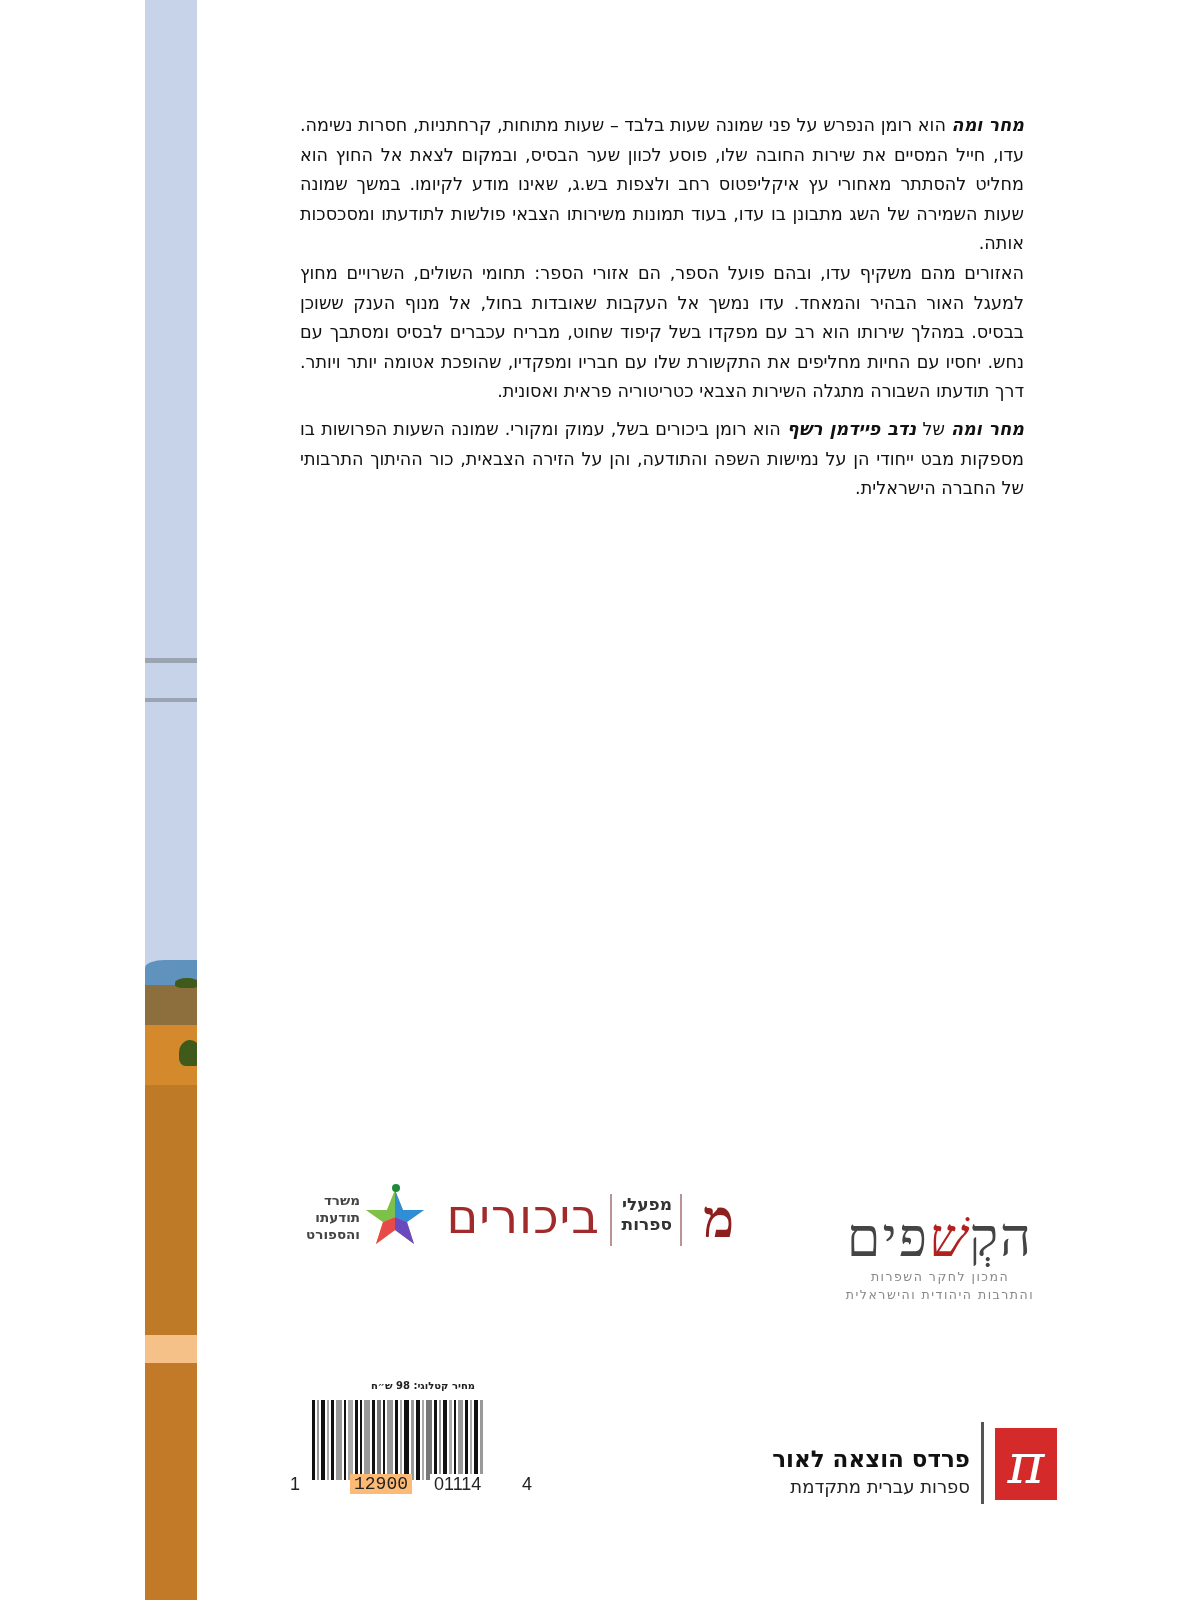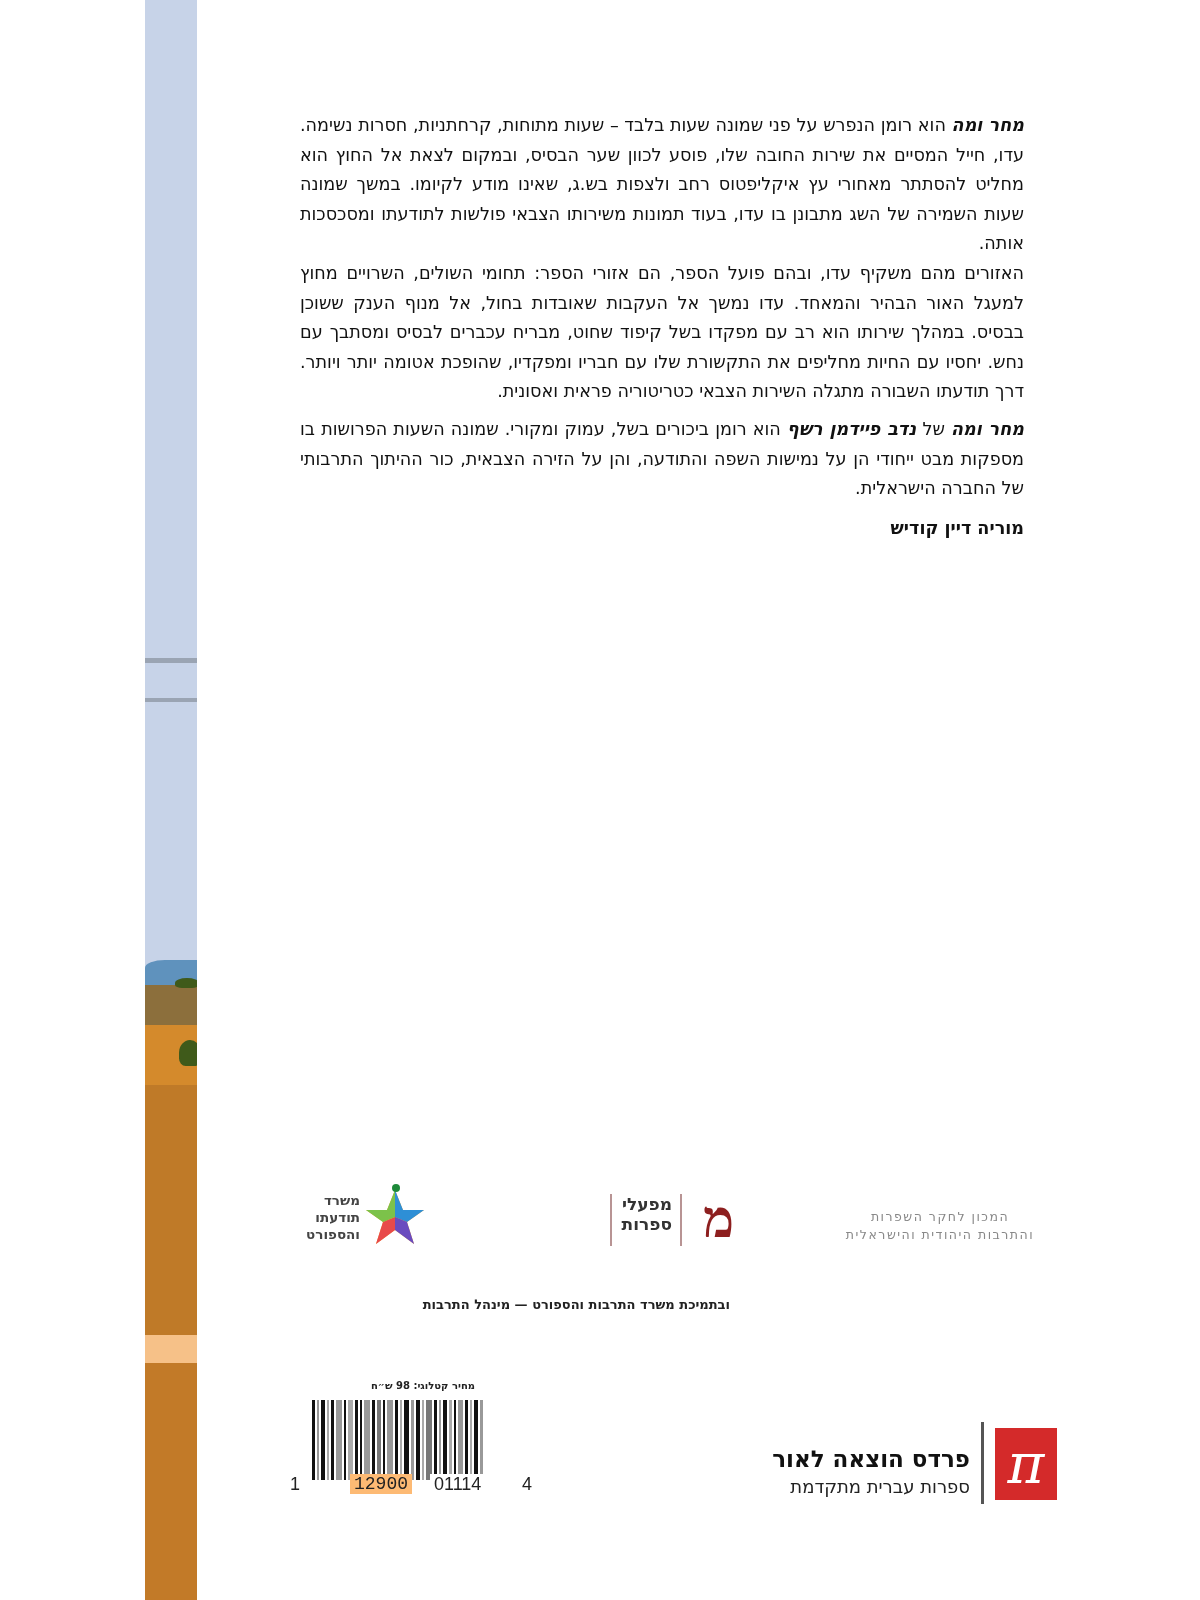--- a/index.html
+++ b/index.html
@@ -67,53 +67,53 @@
   <div class="layer" style="top:1335px; height:28px; background:#f6c188;"></div>
   <div class="layer" style="top:1363px; height:237px; background:#c27a28;"></div>
   <div class="bush" style="left:30px; top:978px; width:24px; height:10px; background:#3f5a1a;"></div>
   <div class="bush" style="left:34px; top:1040px; width:22px; height:26px; background:#3f5a1a;"></div>
 </div>
 
 <div class="copy">
   <p><b>מחר ומה</b><span> הוא רומן הנפרש על פני שמונה שעות בלבד – שעות מתוחות, קרחתניות, חסרות נשימה. עדו, חייל המסיים את שירות החובה שלו, פוסע לכוון שער הבסיס, ובמקום לצאת אל החוץ הוא מחליט להסתתר מאחורי עץ איקליפטוס רחב ולצפות בש.ג, שאינו מודע לקיומו. במשך שמונה שעות השמירה של השג מתבונן בו עדו, בעוד תמונות משירותו הצבאי פולשות לתודעתו ומסכסכות אותה.</span></p>
   <p class="para2">האזורים מהם משקיף עדו, ובהם פועל הספר, הם אזורי הספר: תחומי השולים, השרויים מחוץ למעגל האור הבהיר והמאחד. עדו נמשך אל העקבות שאובדות בחול, אל מנוף הענק ששוכן בבסיס. במהלך שירותו הוא רב עם מפקדו בשל קיפוד שחוט, מבריח עכברים לבסיס ומסתבך עם נחש. יחסיו עם החיות מחליפים את התקשורת שלו עם חבריו ומפקדיו, שהופכת אטומה יותר ויותר. דרך תודעתו השבורה מתגלה השירות הצבאי כטריטוריה פראית ואסונית.</p>
   <p class="para3"><b>מחר ומה</b><span> של </span><b>נדב פיידמן רשף</b><span> הוא רומן ביכורים בשל, עמוק ומקורי. שמונה השעות הפרושות בו מספקות מבט ייחודי הן על נמישות השפה והתודעה, והן על הזירה הצבאית, כור ההיתוך התרבותי של החברה הישראלית.</span></p>
-  <p class="sig">מוריה דיין קודיש</p>
 </div>
 
 <div class="hakshafim">
+  <div class="mark"><span>הקְ</span><span class="red">שׁ</span><span>פים</span></div>
   <div class="sub1">המכון לחקר השפרות</div>
   <div class="sub2">והתרבות היהודית והישראלית</div>
 </div>
 
 <div class="maf">
   <div class="mem">מ</div>
   <div class="vsep1"></div>
   <div class="maf-name">
     <div>מפעלי</div>
     <div>ספרות</div>
   </div>
   <div class="vsep2"></div>
+  <div class="bikurim">ביכורים</div>
   <svg class="star" viewBox="0 0 70 70">
     <polygon points="35,8 43,28 64,28 47,40 54,62 35,48 16,62 23,40 6,28 27,28" fill="#f4a83a"></polygon>
     <polygon points="35,8 43,28 64,28 47,40 35,35" fill="#2e8fd6"></polygon>
     <polygon points="47,40 54,62 35,48 35,35" fill="#6a4bbf"></polygon>
     <polygon points="35,48 16,62 23,40 35,35" fill="#e84a4a"></polygon>
     <polygon points="6,28 27,28 35,8 35,35 23,40" fill="#7cc24a"></polygon>
     <circle cx="36" cy="6" r="4" fill="#1e8a3a"></circle>
   </svg>
   <div class="ministry">
     <div>משרד</div>
     <div>תודעתו</div>
     <div>והספורט</div>
   </div>
 </div>
 
 <div class="support">
-  <div>ובתמיכת משרד התרבות והספורט — מינהל התרבות</div>
 </div>
 
 <div class="barcode">
   <div class="price">מחיר קטלוגי: 98 ש״ח</div>
   <div class="bars">
     <span style="width:3px;background:#111"></span>
       <span style="width:2px;background:#999"></span>
       <span style="width:4px;background:#111"></span>
       <span style="width:2px;background:#aaa"></span>
       <span style="width:3px;background:#111"></span>

